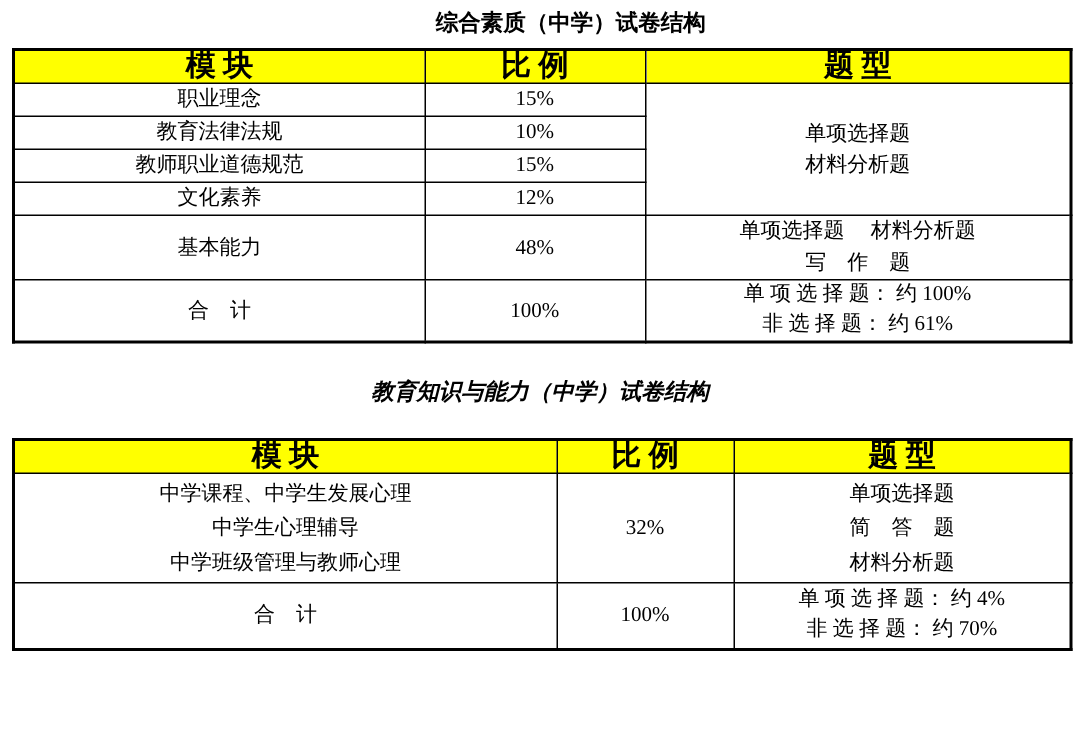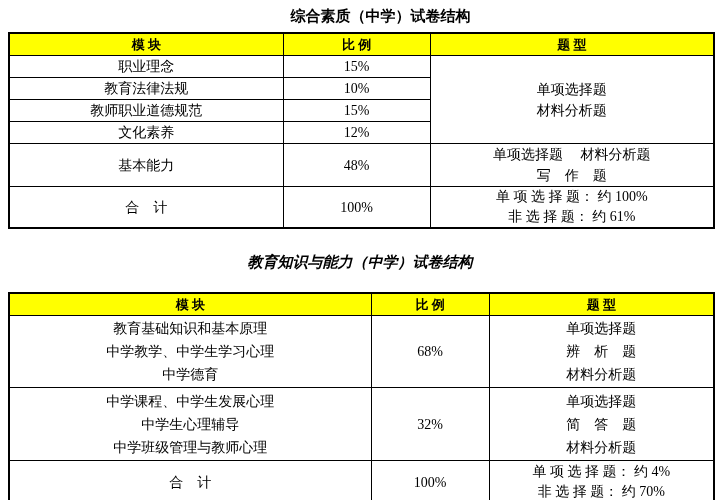--- a/index.html
+++ b/index.html
@@ -33,21 +33,21 @@
     border: 1px solid #000;
     text-align: center;
     vertical-align: middle;
     font-size: 14px;
     padding: 0 2px;
     line-height: 21px;
     overflow: hidden;
   }
   table.exam-table th.hdr {
     font-weight: bold;
-    font-size: 13px;
+    font-size: 20px;
     height: 20px;
   }
   .t1 .row-s  { height: 21px; }
   .t1 .row-m  { height: 36px; }
   .t1 .row-t  { height: 37px; }
   .t2 .row-b  { height: 72px; }
   .t2 .row-b2 { height: 73px; margin-top: 38px; }
   .t2 .row-t  { height: 44px; }
   .cell-line { display: block; line-height: 21px; }
   .t2 .row-b .cell-line, .t2 .row-b2 .cell-line { line-height: 23px; }
@@ -116,33 +116,20 @@
     <col style="width:362px">
     <col style="width:118px">
     <col style="width:225px">
   </colgroup>
   <tbody>
       <tr>
     <th class="hdr" style="background-color: rgb(255, 255, 0);">模  块</th>
     <th class="hdr" style="background-color: rgb(255, 255, 0);">比  例</th>
     <th class="hdr" style="background-color: rgb(255, 255, 0);">题  型</th>
   </tr>
-  <tr class="row-b">
-    <td>
-      <span class="cell-line">教育基础知识和基本原理</span>
-      <span class="cell-line">中学教学、中学生学习心理</span>
-      <span class="cell-line">中学德育</span>
-    </td>
-    <td>68%</td>
-    <td>
-      <span class="cell-line">单项选择题</span>
-      <span class="cell-line">辨　析　题</span>
-      <span class="cell-line">材料分析题</span>
-    </td>
-  </tr>
   <tr class="row-b2">
     <td>
       <span class="cell-line">中学课程、中学生发展心理</span>
       <span class="cell-line">中学生心理辅导</span>
       <span class="cell-line">中学班级管理与教师心理</span>
     </td>
     <td>32%</td>
     <td>
       <span class="cell-line">单项选择题</span>
       <span class="cell-line">简　答　题</span>

